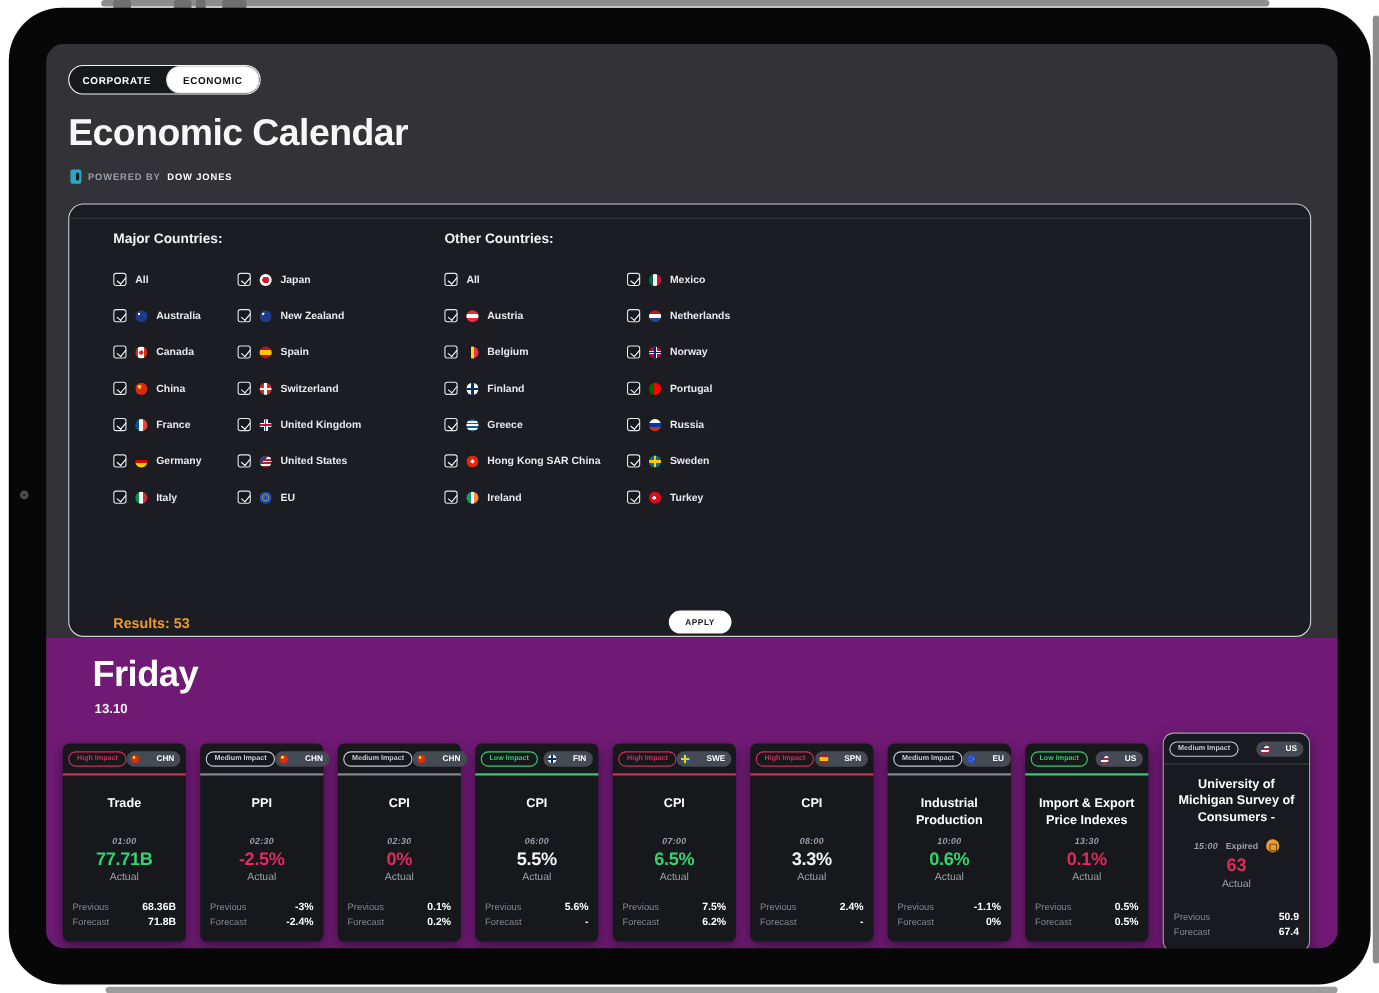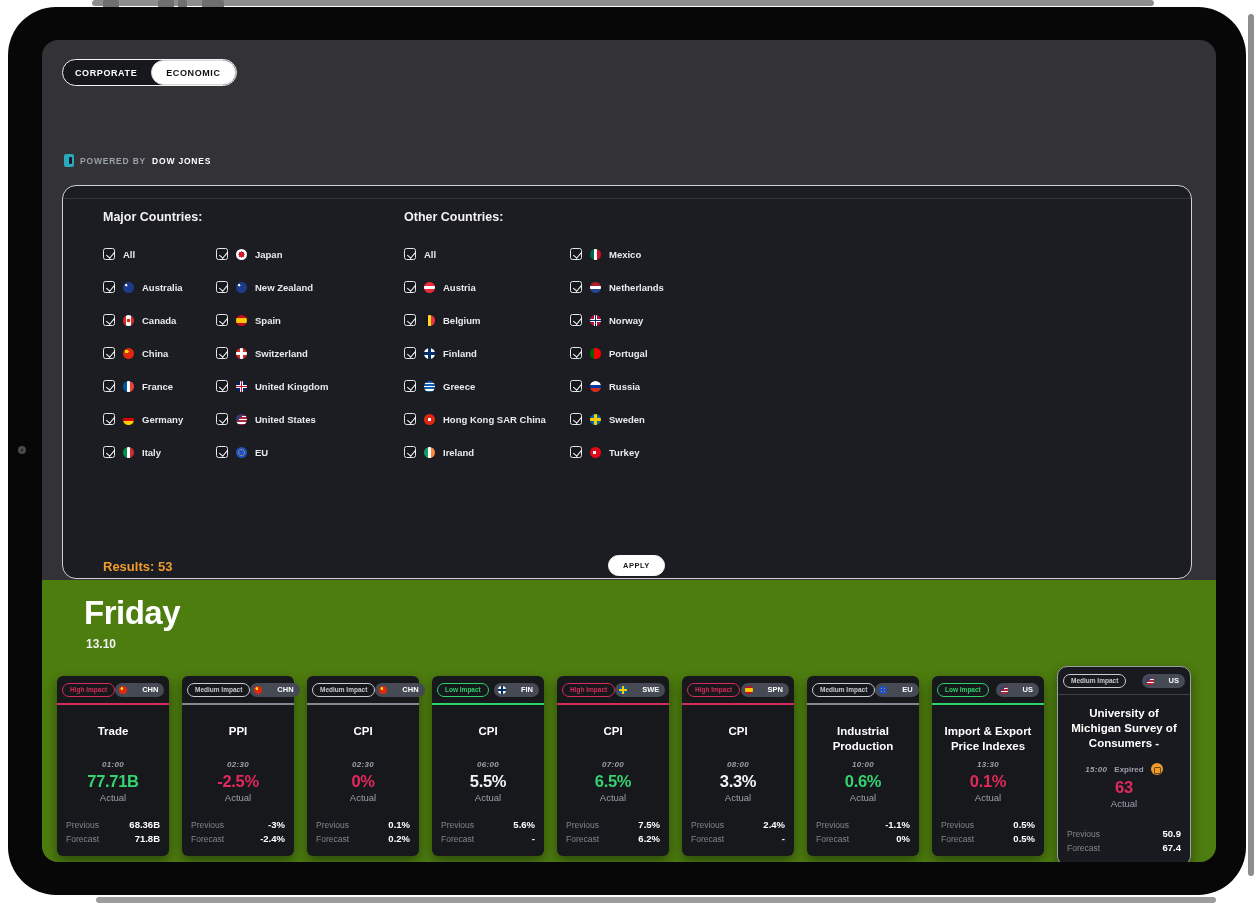--- a/index.html
+++ b/index.html
@@ -76,21 +76,21 @@
   .f-fi { background:linear-gradient(0deg, transparent 40%, #002f6c 40% 60%, transparent 60%), linear-gradient(90deg, transparent 40%, #002f6c 40% 60%, transparent 60%), #ffffff; }
   .f-pt { background:linear-gradient(90deg, #006600 40%, #ff0000 40%); }
   .f-gr { background:repeating-linear-gradient(180deg, #0d5eaf 0 1.6px, #ffffff 1.6px 3.2px); }
   .f-ru { background:linear-gradient(180deg, #ffffff 34%, #0039a6 34% 66%, #d52b1e 66%); }
   .f-hk { background:radial-gradient(circle, #ffffff 22%, transparent 25%), #de2910; }
   .f-se { background:linear-gradient(0deg, transparent 40%, #fecc00 40% 60%, transparent 60%), linear-gradient(90deg, transparent 40%, #fecc00 40% 60%, transparent 60%), #006aa7; }
   .f-ie { background:linear-gradient(90deg, #169b62 34%, #ffffff 34% 66%, #ff883e 66%); }
   .f-tr { background:radial-gradient(circle at 42% 50%, #ffffff 18%, transparent 21%), #e30a17; }
 
   
-  .day-section { position:absolute; left:0; top:540px; right:0; bottom:0; background:#4d7c0f; }
+  .day-section { position:absolute; left:0; top:540px; right:0; bottom:0; background:#701a75; }
   .day-title { position:absolute; left:42px; top:14px; font-size:33px; font-weight:bold; color:#ffffff; letter-spacing:-0.5px; }
   .day-date { position:absolute; left:44px; top:57px; font-size:12px; font-weight:bold; color:#f0f0f0; }
   .cards-row { position:absolute; left:15px; top:86px; display:flex; gap:13px; align-items:center; }
 
   .card { position:relative; width:112px; height:180px; background:#17181c; border-radius:6px; box-shadow:0 5px 12px rgba(0,0,0,.4); flex-shrink:0; }
   .card.big { width:134px; height:200px; background:#191a1f; border:1px solid #9aa0a6; border-radius:10px; }
   .card-head { height:27px; display:flex; align-items:center; justify-content:space-between; padding:0 5px; }
   .imp-pill { font-size:6.5px; font-weight:bold; padding:2.5px 7px; border:1px solid; border-radius:999px; white-space:nowrap; }
   .imp-high { color:#d62a5a; border-color:#d62a5a; }
   .imp-med { color:#c6cbd3; border-color:#c6cbd3; }
@@ -131,20 +131,21 @@
 <div class="frame"></div>
 <div class="camera"></div>
 
 <div class="screen">
 
   <div class="tabs">
     <div class="tab inactive">CORPORATE</div>
     <div class="tab active">ECONOMIC</div>
   </div>
 
+  <div class="page-title">Economic Calendar</div>
   <div class="powered">
     <span class="dj-logo"></span>
     <span class="powered-label">POWERED BY</span>
     <span class="powered-brand">DOW JONES</span>
   </div>
 
   <div class="filter-panel">
     <div class="impact-sep"></div>
 
     <div class="countries">

